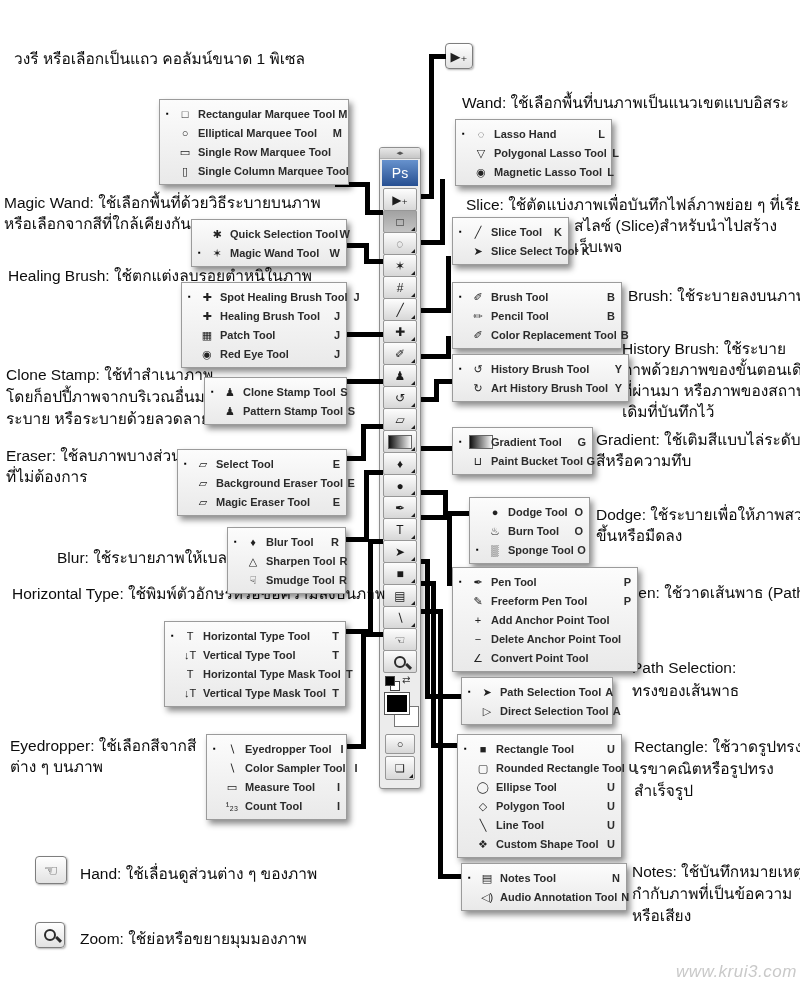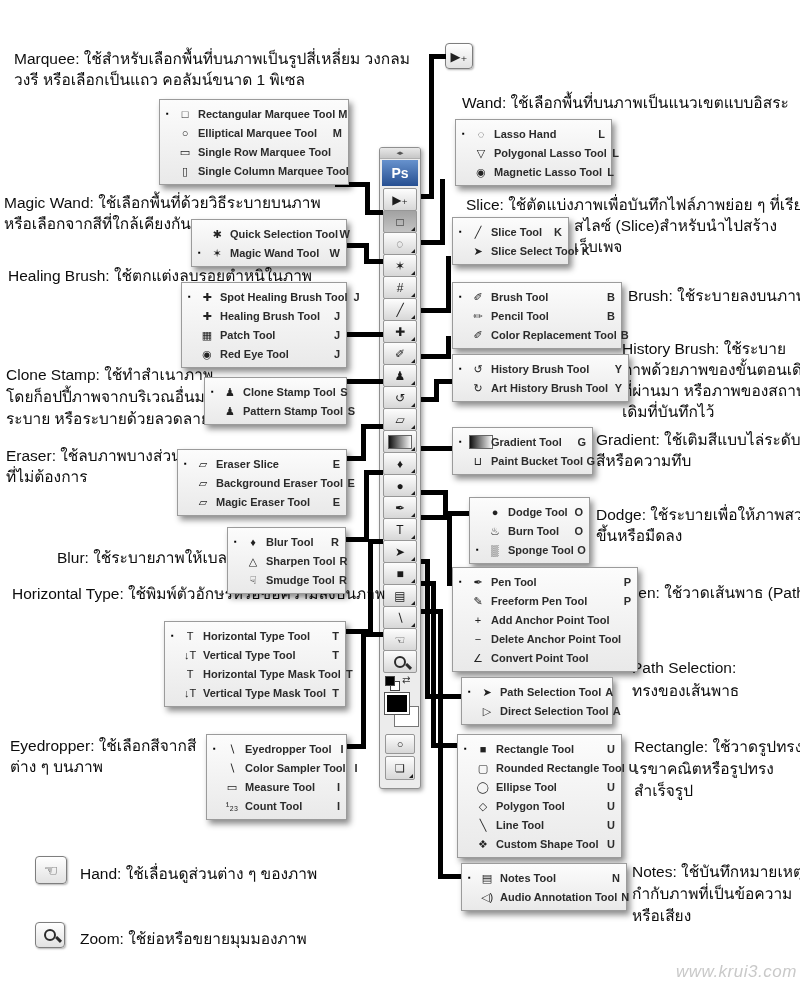--- a/index.html
+++ b/index.html
@@ -12,21 +12,21 @@
   .menu-row{display:flex;align-items:center;height:19px;padding:0 6px;}
   .mi{width:10px;font-size:8px;color:#000;flex:none;}
   .micon{width:18px;flex:none;text-align:center;font-size:11px;color:#222;line-height:14px;}
   .mlabel{flex:1;font-size:11px;font-weight:bold;color:#2b2b2b;padding-left:4px;white-space:nowrap;}
   .mkey{width:12px;text-align:right;font-size:11px;font-weight:bold;color:#2b2b2b;flex:none;}
   .toolbar{position:absolute;left:379px;top:147px;width:42px;background:#ececec;border:1px solid #8f8f8f;
            border-radius:3px;box-shadow:2px 2px 4px rgba(0,0,0,.35);padding-bottom:8px;box-sizing:border-box;}
   .tb-header{height:10px;background:linear-gradient(#e8e8e8,#c7c7c7);border-bottom:1px solid #b0b0b0;
              font-size:7px;color:#555;text-align:center;line-height:10px;border-radius:2px 2px 0 0;}
   .tb-logo{height:26px;margin:1px 2px 2px 2px;background:linear-gradient(#6792cd,#274f91);color:#fff;
-           font-weight:bold;font-size:14px;display:flex;align-items:center;justify-content:center;}
+           font-weight:normal;font-size:14px;display:flex;align-items:center;justify-content:center;}
   .tool{position:relative;width:34px;height:23px;margin:0 auto;background:linear-gradient(#fdfdfd,#d7d7d7);
         border:1px solid #979797;border-radius:2px;box-sizing:border-box;display:flex;align-items:center;
         justify-content:center;font-size:12px;color:#1b1b1b;}
   .tool + .tool{margin-top:-1px;}
   .tool.selected{background:linear-gradient(#a2a2a2,#c4c4c4);}
   .flyout-corner{position:absolute;right:1px;bottom:1px;width:0;height:0;
                  border-left:4px solid transparent;border-bottom:4px solid #1e1e1e;}
   .grad{width:22px;height:12px;background:linear-gradient(90deg,#101010,#fbfbfb);border:1px solid #666;}
   .mag{position:relative;width:12px;height:12px;border:2px solid #2b2b2b;border-radius:50%;box-sizing:border-box;flex:none;}
   .mag::after{content:"";position:absolute;width:2.5px;height:7px;background:#2b2b2b;left:9px;top:7px;
@@ -217,21 +217,20 @@
     <div class="connector" style="left: 421px; top: 559px; width: 9px; height: 5px;"></div>
     <div class="connector" style="left: 425px; top: 559px; width: 5px; height: 140px;"></div>
     <div class="connector" style="left: 425px; top: 694px; width: 38px; height: 5px;"></div>
     <div class="connector" style="left: 421px; top: 581px; width: 15px; height: 5px;"></div>
     <div class="connector" style="left: 431px; top: 581px; width: 5px; height: 167px;"></div>
     <div class="connector" style="left: 431px; top: 743px; width: 28px; height: 5px;"></div>
     <div class="connector" style="left: 421px; top: 609px; width: 22px; height: 5px;"></div>
     <div class="connector" style="left: 438px; top: 609px; width: 5px; height: 270px;"></div>
     <div class="connector" style="left: 438px; top: 874px; width: 25px; height: 5px;"></div>
     <div class="desc" style="left: 14px; top: 48px;">
-      <div>Marquee: ใช้สำหรับเลือกพื้นที่บนภาพเป็นรูปสี่เหลี่ยม วงกลม</div>
       <div>วงรี หรือเลือกเป็นแถว คอลัมน์ขนาด 1 พิเซล</div>
     </div>
     <div class="desc" style="left: 4px; top: 192px;">
       <div>Magic Wand: ใช้เลือกพื้นที่ด้วยวิธีระบายบนภาพ</div>
       <div>หรือเลือกจากสีที่ใกล้เคียงกัน</div>
     </div>
     <div class="desc" style="left: 8px; top: 265px;">
       <div>Healing Brush: ใช้ตกแต่งลบรอยตำหนิในภาพ</div>
     </div>
     <div class="desc" style="left: 6px; top: 364px; line-height: 22px;">
@@ -378,21 +377,21 @@
         <div class="mi"></div>
         <div class="micon">♟</div>
         <div class="mlabel">Pattern Stamp Tool</div>
         <div class="mkey">S</div>
       </div>
     </div>
     <div class="menu" style="left: 177px; top: 449px; width: 170px;">
       <div class="menu-row">
         <div class="mi">▪</div>
         <div class="micon">▱</div>
-        <div class="mlabel">Eraser Slice</div>
+        <div class="mlabel">Select Tool</div>
         <div class="mkey">E</div>
       </div>
       <div class="menu-row">
         <div class="mi"></div>
         <div class="micon">▱</div>
         <div class="mlabel">Background Eraser Tool</div>
         <div class="mkey">E</div>
       </div>
       <div class="menu-row">
         <div class="mi"></div>

